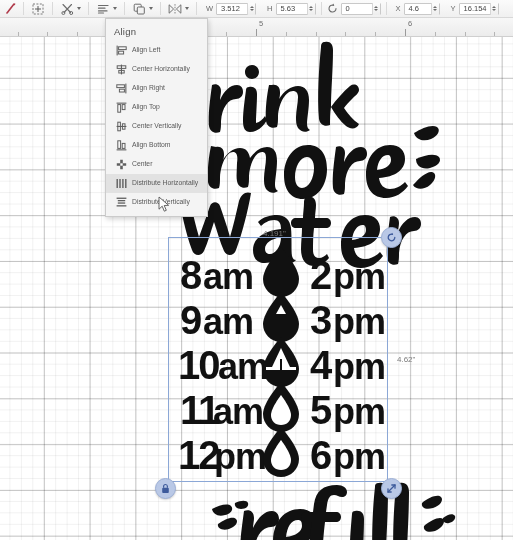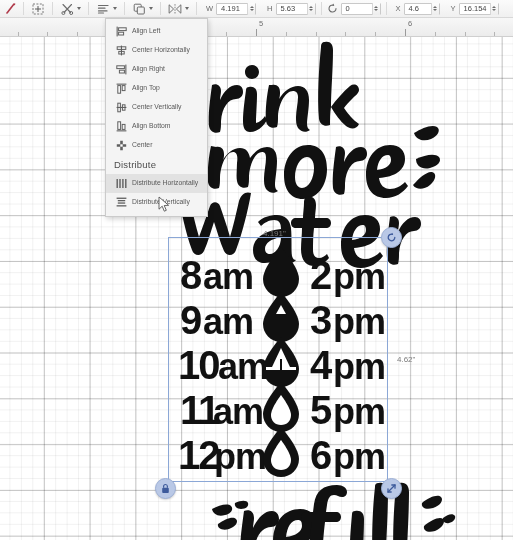--- a/index.html
+++ b/index.html
@@ -183,21 +183,21 @@
           <path d="M7.5 0.8 V11.2" stroke="#6b6b6b" stroke-width="0.9" stroke-dasharray="1.6 1.2"></path>
         </svg>
       </span>
       <span class="caret"></span>
     </div>
     <div class="tb-sep"></div>
 
     <div class="field-grp">
       <span class="field-lab">W</span>
       <span class="field-box">
-        <span class="field-val" style="width:30px">4.191</span>
+        <span class="field-val" style="width:30px">3.512</span>
         <span class="spin">
             <i class="up"></i>
             <i class="dn"></i>
           </span>
       </span>
     </div>
     <div style="width:7px;flex:none"></div>
 
     <div class="field-grp">
       <span class="field-lab">H</span>
@@ -440,20 +440,21 @@
         <svg width="11" height="11" viewBox="0 0 11 11">
           <path d="M2 9 L9 2" stroke="#3d5a9b" stroke-width="1.3" stroke-linecap="round"></path>
           <path d="M9 2 L9 5.2 M9 2 L5.8 2" stroke="#3d5a9b" stroke-width="1.3" stroke-linecap="round"></path>
           <path d="M2 9 L2 5.8 M2 9 L5.2 9" stroke="#3d5a9b" stroke-width="1.3" stroke-linecap="round"></path>
         </svg>
       </span>
     </div>
   </div>
 
   <div class="menu" id="menu">
+      <div class="menu-head">Align</div>
       <div class="menu-item">
         <span class="mi-icon">
           <svg width="11" height="11" viewBox="0 0 11 11">
             <rect x="0.6" y="0.6" width="1.1" height="9.8" fill="#5f5f5f"></rect>
             <rect x="2.6" y="1.8" width="7.6" height="2.8" fill="none" stroke="#5f5f5f" stroke-width="1"></rect>
             <rect x="2.6" y="6.2" width="5" height="2.8" fill="none" stroke="#5f5f5f" stroke-width="1"></rect>
           </svg>
         </span>
         <span class="mi-label">Align Left</span>
       </div>
@@ -509,21 +510,20 @@
       </div>
       <div class="menu-item">
         <span class="mi-icon">
           <svg width="11" height="11" viewBox="0 0 11 11">
             <path d="M4.2 0.8 h2.6 v3.4 h3.4 v2.6 h-3.4 v3.4 h-2.6 v-3.4 h-3.4 v-2.6 h3.4 z" fill="#5f5f5f"></path>
             <rect x="4.3" y="4.3" width="2.4" height="2.4" fill="#ffffff"></rect>
           </svg>
         </span>
         <span class="mi-label">Center</span>
       </div>
-      <div class="menu-head">Distribute</div>
       <div class="menu-item active">
         <span class="mi-icon">
           <svg width="11" height="11" viewBox="0 0 11 11">
             <rect x="0.5" y="1" width="1.4" height="9" fill="#5f5f5f"></rect>
             <rect x="3.3" y="1" width="1.4" height="9" fill="#5f5f5f"></rect>
             <rect x="6.2" y="1" width="1.4" height="9" fill="#5f5f5f"></rect>
             <rect x="9.1" y="1" width="1.4" height="9" fill="#5f5f5f"></rect>
           </svg>
         </span>
         <span class="mi-label">Distribute Horizontally</span>

